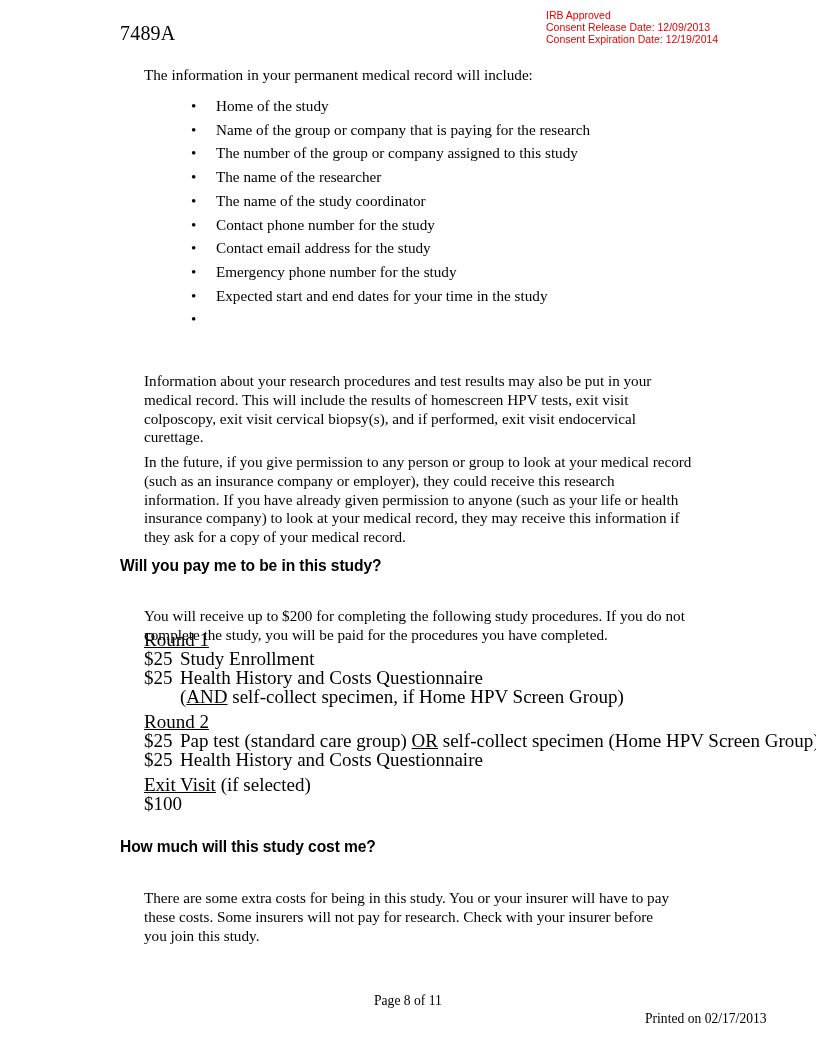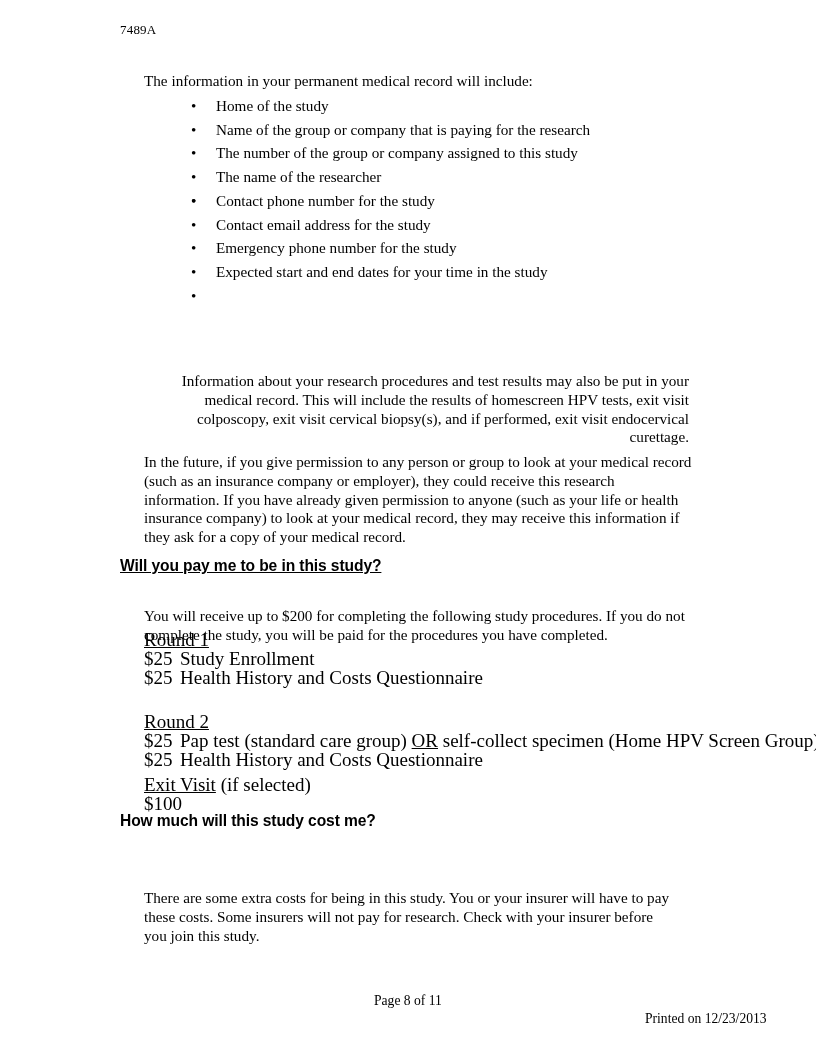--- a/index.html
+++ b/index.html
@@ -20,21 +20,21 @@
     width: 816px;
     height: 1056px;
   }
 
   
   .doc-id {
     position: absolute;
     left: 120px;
     top: 23px;
     font-family: "Liberation Serif", serif;
-    font-size: 13px;
+    font-size: 20px;
     line-height: 1;
     letter-spacing: 0.2px;
   }
   .irb-stamp {
     position: absolute;
     left: 546px;
     top: 9px;
     color: #e50000;
     font-family: "Liberation Sans", sans-serif;
     font-size: 10.5px;
@@ -47,21 +47,21 @@
   .content {
     position: absolute;
     left: 0;
     top: 0;
     width: 816px;
   }
 
   .lead {
     position: absolute;
     left: 144px;
-    top: 71px;
+    top: 65px;
     width: 580px;
     font-size: 15.2px;
     line-height: 19px;
   }
 
   ul.bullets {
     position: absolute;
     left: 144px;
     top: 94px;
     width: 580px;
@@ -85,37 +85,37 @@
   }
 
   .para {
     position: absolute;
     left: 144px;
     width: 545px;
     font-size: 15.2px;
     line-height: 18.7px;
     text-align: left;
   }
-  .para-1 { top: 357px; text-align: right; }
+  .para-1 { top: 357px; }
   .para-2 { top: 438px; width: 548px; }
 
   h2.section-heading {
     position: absolute;
     left: 120px;
     margin: 0;
     padding: 0;
     font-family: "Liberation Sans", sans-serif;
     font-weight: bold;
     font-size: 15.6px;
     line-height: 18px;
     letter-spacing: -0.1px;
     white-space: nowrap;
   }
-  .heading-pay { top: 557px; text-decoration: underline; }
-  .heading-cost { top: 812px; text-align: right; }
+  .heading-pay { top: 557px; }
+  .heading-cost { top: 838px; text-align: right; }
 
   .para-pay {
     position: absolute;
     left: 144px;
     top: 586px;
     width: 556px;
     font-size: 15.2px;
     line-height: 18.7px;
     margin-top: 21px;
   }
@@ -177,31 +177,36 @@
     white-space: nowrap;
   }
 </style>
 </head>
 <body>
 
 <div class="page">
 
   <div class="doc-id">7489A</div>
 
+  <div class="irb-stamp">
+    <div>IRB Approved</div>
+    <div>Consent Release Date: 12/09/2013</div>
+    <div>Consent Expiration Date: 12/19/2014</div>
+  </div>
 
   <div class="content">
 
     <div class="lead">The information in your permanent medical record will include:</div>
 
     <ul class="bullets">
       <li><span class="bullet-dot">•</span><span>Home of the study</span></li>
       <li><span class="bullet-dot">•</span><span>Name of the group or company that is paying for the research</span></li>
       <li><span class="bullet-dot">•</span><span>The number of the group or company assigned to this study</span></li>
       <li><span class="bullet-dot">•</span><span>The name of the researcher</span></li>
-      <li><span class="bullet-dot">•</span></li>
+      <li><span class="bullet-dot">•</span><span>The name of the study coordinator</span></li>
       <li><span class="bullet-dot">•</span><span>Contact phone number for the study</span></li>
       <li><span class="bullet-dot">•</span><span>Contact email address for the study</span></li>
       <li><span class="bullet-dot">•</span><span>Emergency phone number for the study</span></li>
       <li><span class="bullet-dot">•</span><span>Expected start and end dates for your time in the study</span></li>
       <li><span class="bullet-dot">•</span></li>
     </ul>
 
     <p class="para para-1">Information about your research procedures and test results may also be put in your medical record. This will include the results of homescreen HPV tests, exit visit colposcopy, exit visit cervical biopsy(s), and if performed, exit visit endocervical curettage.</p>
     <p class="para para-2">In the future, if you give permission to any person or group to look at your medical record (such as an insurance company or employer), they could receive this research information. If you have already given permission to anyone (such as your life or health insurance company) to look at your medical record, they may receive this information if they ask for a copy of your medical record.</p>
 
@@ -209,20 +214,21 @@
     <p class="para-pay">You will receive up to $200 for completing the following study procedures.  If you do not complete the study, you will be paid for the procedures you have completed.</p>
 
     <div class="pay-block pay-round-1">
       <span class="round-title">Round 1</span>
       <span class="pay-row">
         <span class="amount">$25</span><span class="desc">Study Enrollment</span>
       </span>
       <span class="pay-row">
         <span class="amount">$25</span><span class="desc">Health History and Costs Questionnaire</span>
       </span>
+      <span class="pay-sub"><span>(</span><span class="u">AND</span><span> self-collect specimen, if Home HPV Screen Group)</span></span>
     </div>
 
     <div class="pay-block pay-round-2">
       <span class="round-title">Round 2</span>
       <span class="pay-row">
         <span class="amount">$25</span><span class="desc"><span>Pap test (standard care group) </span><span class="u">OR</span><span> self-collect specimen (Home HPV Screen Group)</span></span>
       </span>
       <span class="pay-row">
         <span class="amount">$25</span><span class="desc">Health History and Costs Questionnaire</span>
       </span>
@@ -231,15 +237,15 @@
     <div class="pay-block pay-exit">
       <span class="pay-row"><span class="u">Exit Visit</span><span> (if selected)</span></span>
       <span class="exit-amount">$100</span>
     </div>
 
     <h2 class="section-heading heading-cost">How much will this study cost me?</h2>
     <p class="para-cost">There are some extra costs for being in this study. You or your insurer will have to pay these costs. Some insurers will not pay for research. Check with your insurer before you join this study.</p>
   </div>
 
   <div class="footer-page">Page 8 of 11</div>
-  <div class="footer-printed">Printed on 12/23/2013</div>
+  <div class="footer-printed">Printed on 02/17/2013</div>
 
 </div>
 
 </body></html>

